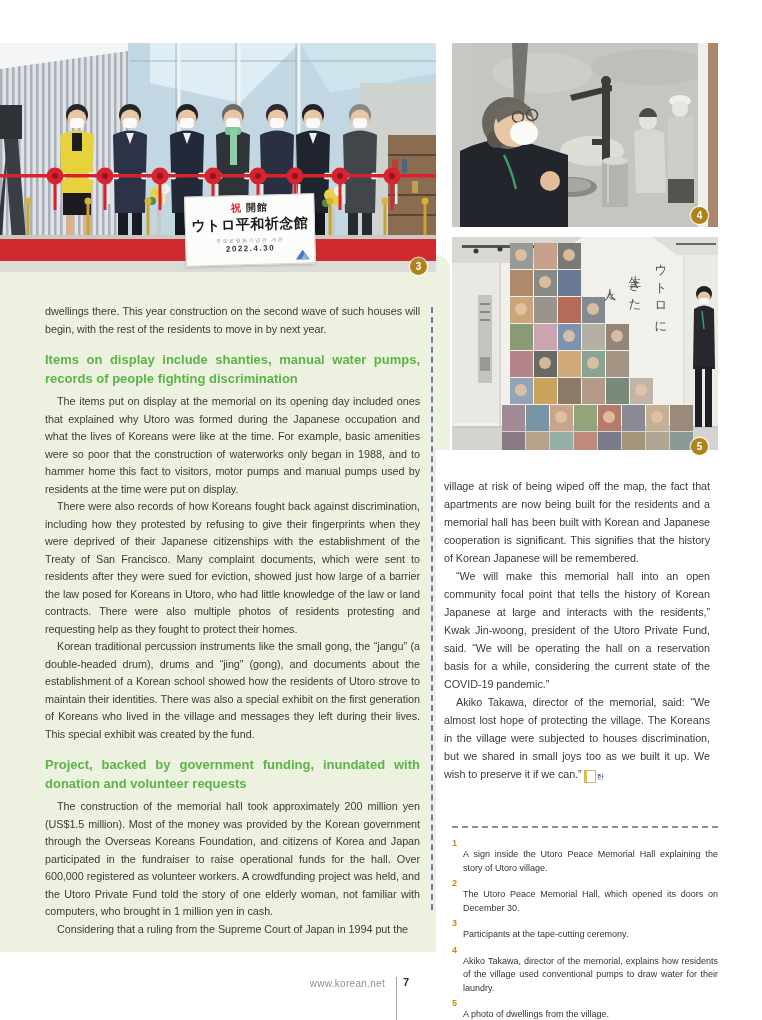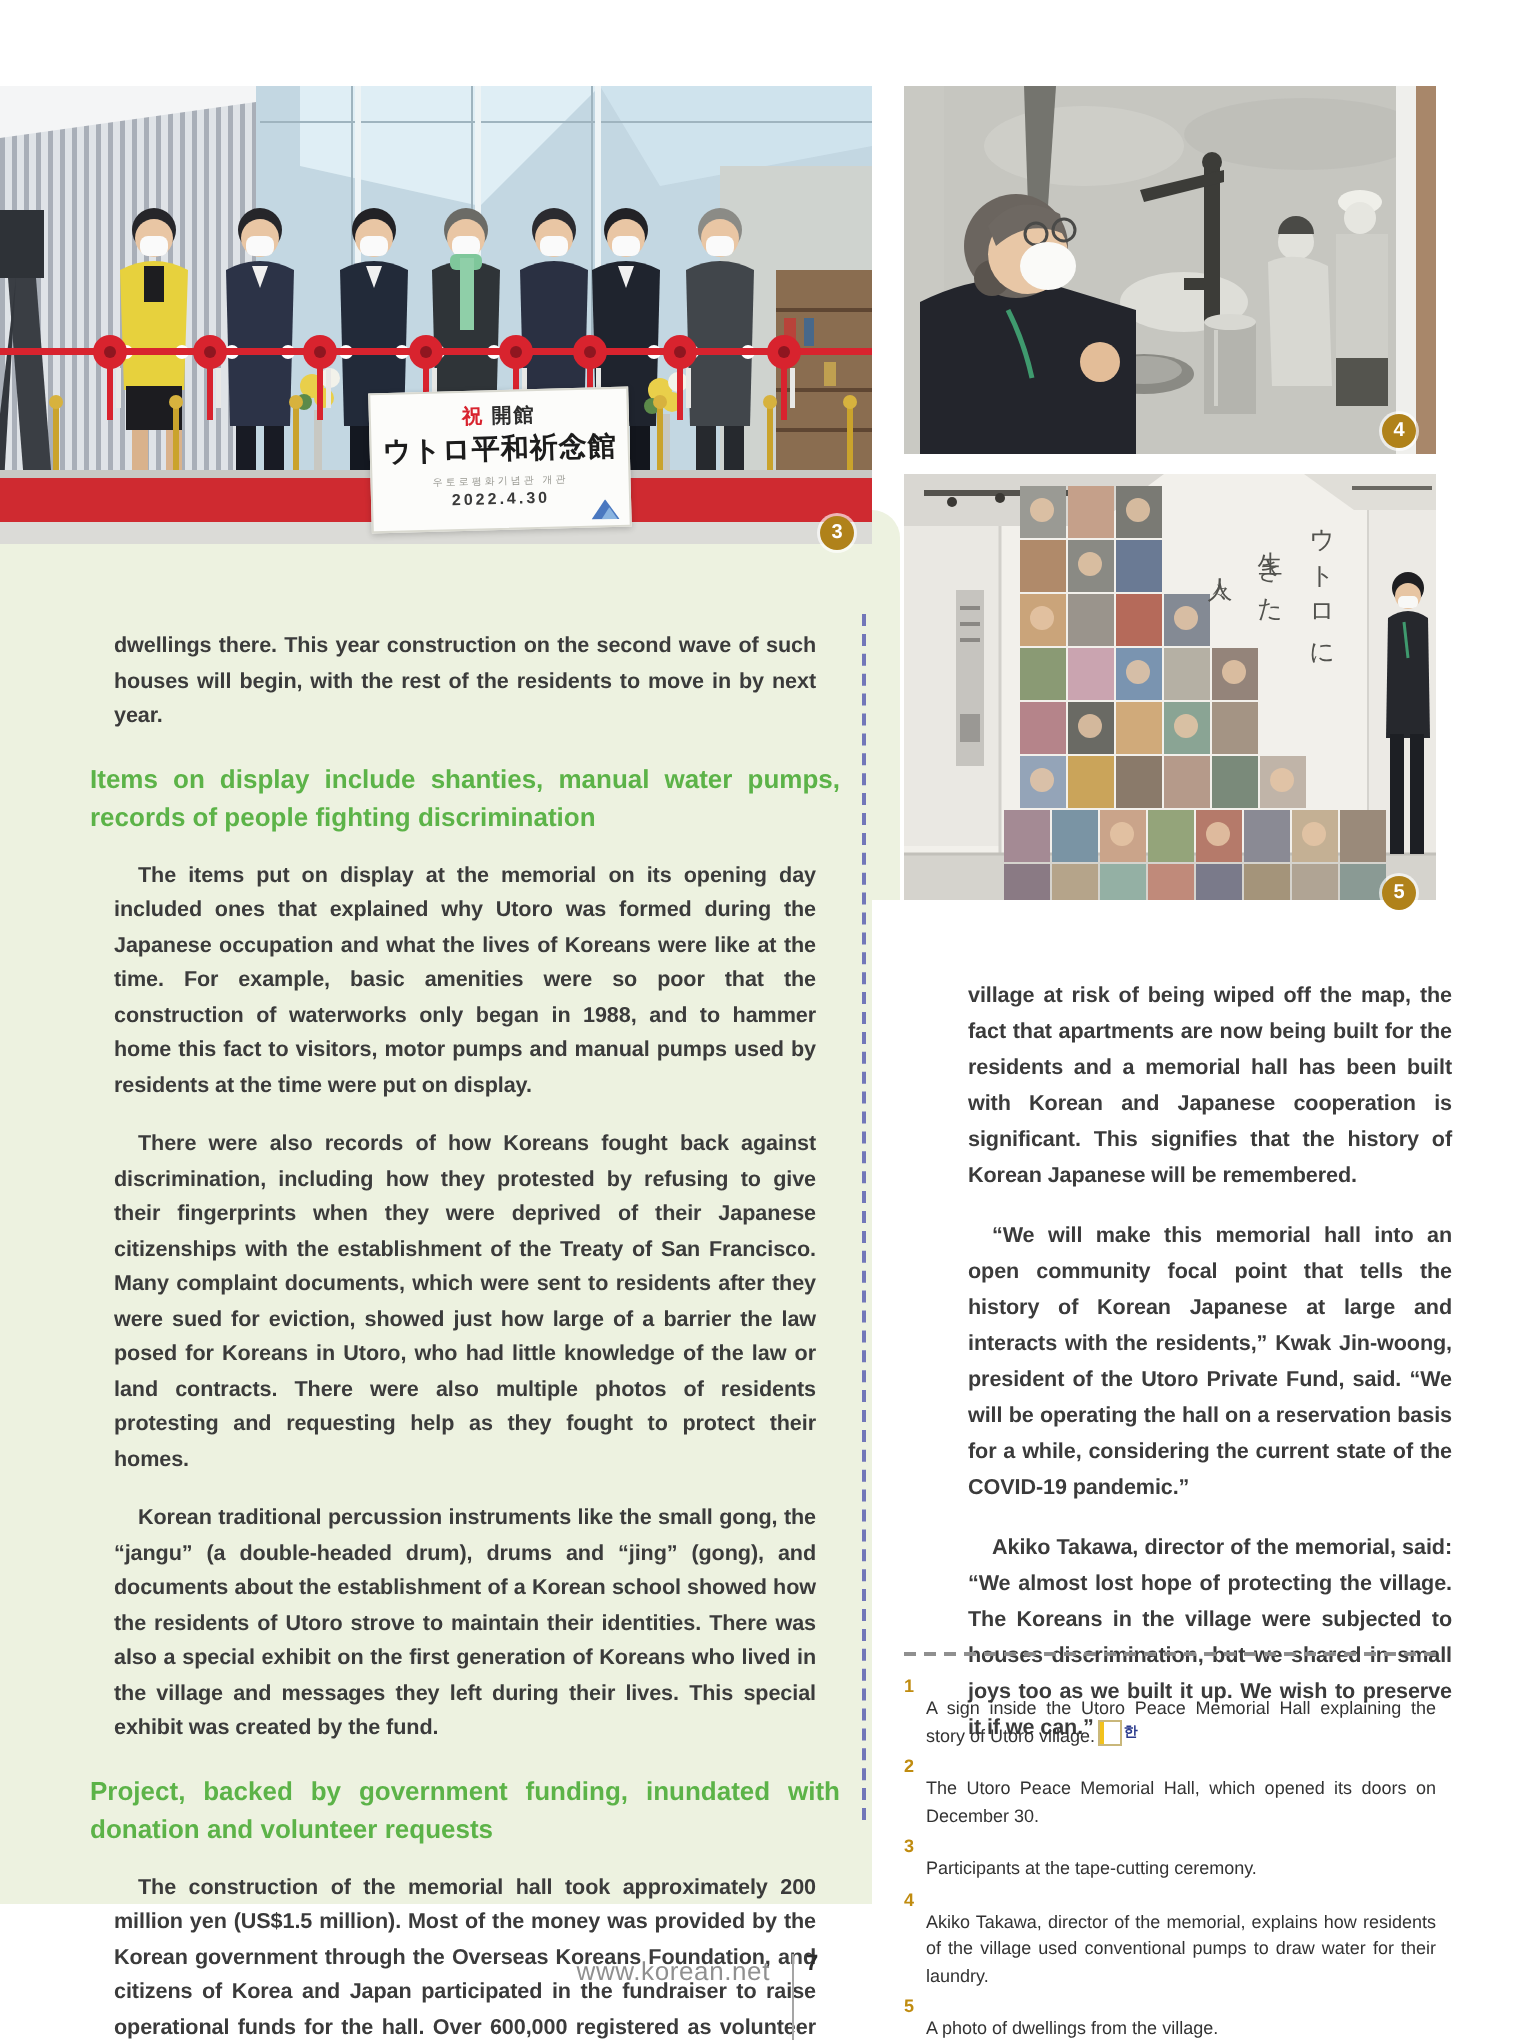--- a/index.html
+++ b/index.html
@@ -41,42 +41,42 @@
   
   .badge{position:absolute;width:17px;height:17px;border-radius:50%;background:#b0821a;
          color:#fff;font-size:10px;font-weight:bold;text-align:center;line-height:17px;
          box-shadow:0 0 0 1.5px rgba(255,255,255,.65);}
   .badge-3{left:410px;top:258px;}
   .badge-4{left:691px;top:207px;}
   .badge-5{left:691px;top:438px;}
 
   
   .col-left{position:absolute;left:45px;top:303px;width:375px;}
-  .col-right{position:absolute;left:472px;top:477px;width:266px;}
-  .body-text p{margin:12px;text-align:justify;font-size:10.8px;line-height:17.5px;
-               color:#3b3b3b;letter-spacing:-0.05px;font-weight:bold;}
+  .col-right{position:absolute;left:444px;top:477px;width:266px;}
+  .body-text p{margin:0;text-align:justify;font-size:10.8px;line-height:17.5px;
+               color:#3b3b3b;letter-spacing:-0.05px;}
   .col-right p{line-height:18px;}
   .indent{text-indent:12px;}
   .green-head{font-size:13px;line-height:19px;font-weight:bold;color:#5cb348;
               margin:12px 0 5px;text-align:justify;}
   .endmark{display:inline-block;width:10px;height:11px;border:1px solid #c9b77a;
            background:linear-gradient(to right,#f2c21c 0 2px,#fff 2px);
            font-size:7px;line-height:11px;text-align:center;color:#2a3a8c;
            vertical-align:-1px;margin-left:2px;}
 
   
   .captions{position:absolute;left:452px;top:826px;width:266px;
             border-top:2px dashed #8f8f8f;padding-top:9px;}
   .cap-item{display:flex;font-size:9px;line-height:13.5px;color:#333;margin-bottom:2px;}
   .cap-num{color:#c08c10;font-weight:bold;width:11px;flex:none;}
   .cap-text{flex:1;text-align:justify;margin-top:11px;}
 
   
   .footer-site{position:absolute;left:260px;top:978px;width:125px;text-align:right;
-               font-size:13px;color:#909090;letter-spacing:.3px;}
+               font-size:10px;color:#909090;letter-spacing:.3px;}
   .footer-rule{position:absolute;left:396px;top:977px;width:1px;height:43px;background:#a5a5a5;}
   .footer-page{position:absolute;left:403px;top:976px;font-size:11px;font-weight:bold;color:#2b2b2b;}
 </style>
 </head>
 <body>
 
 <div class="page">
 
   <div class="green-panel"></div>
   <div class="white-overlay"></div>

